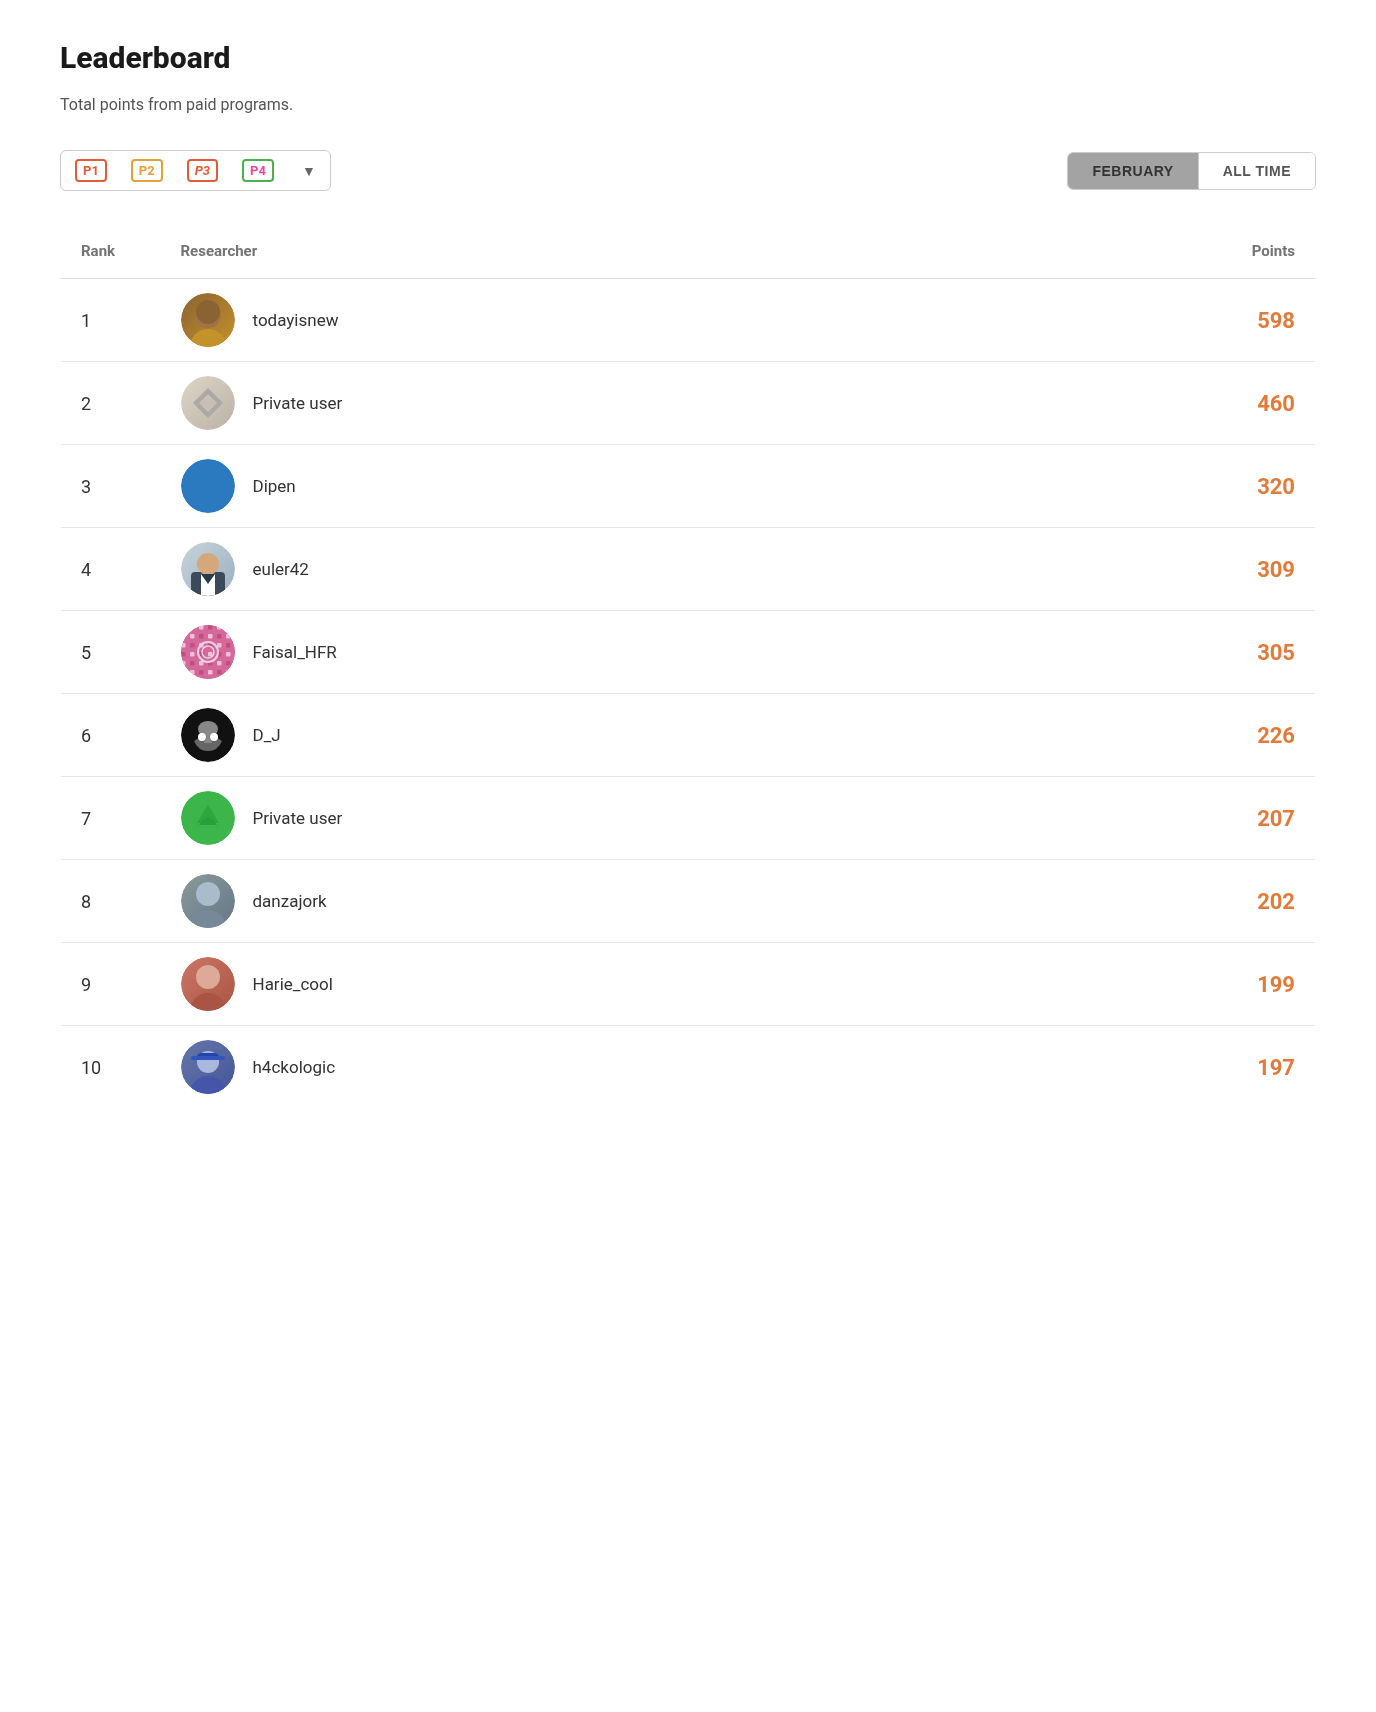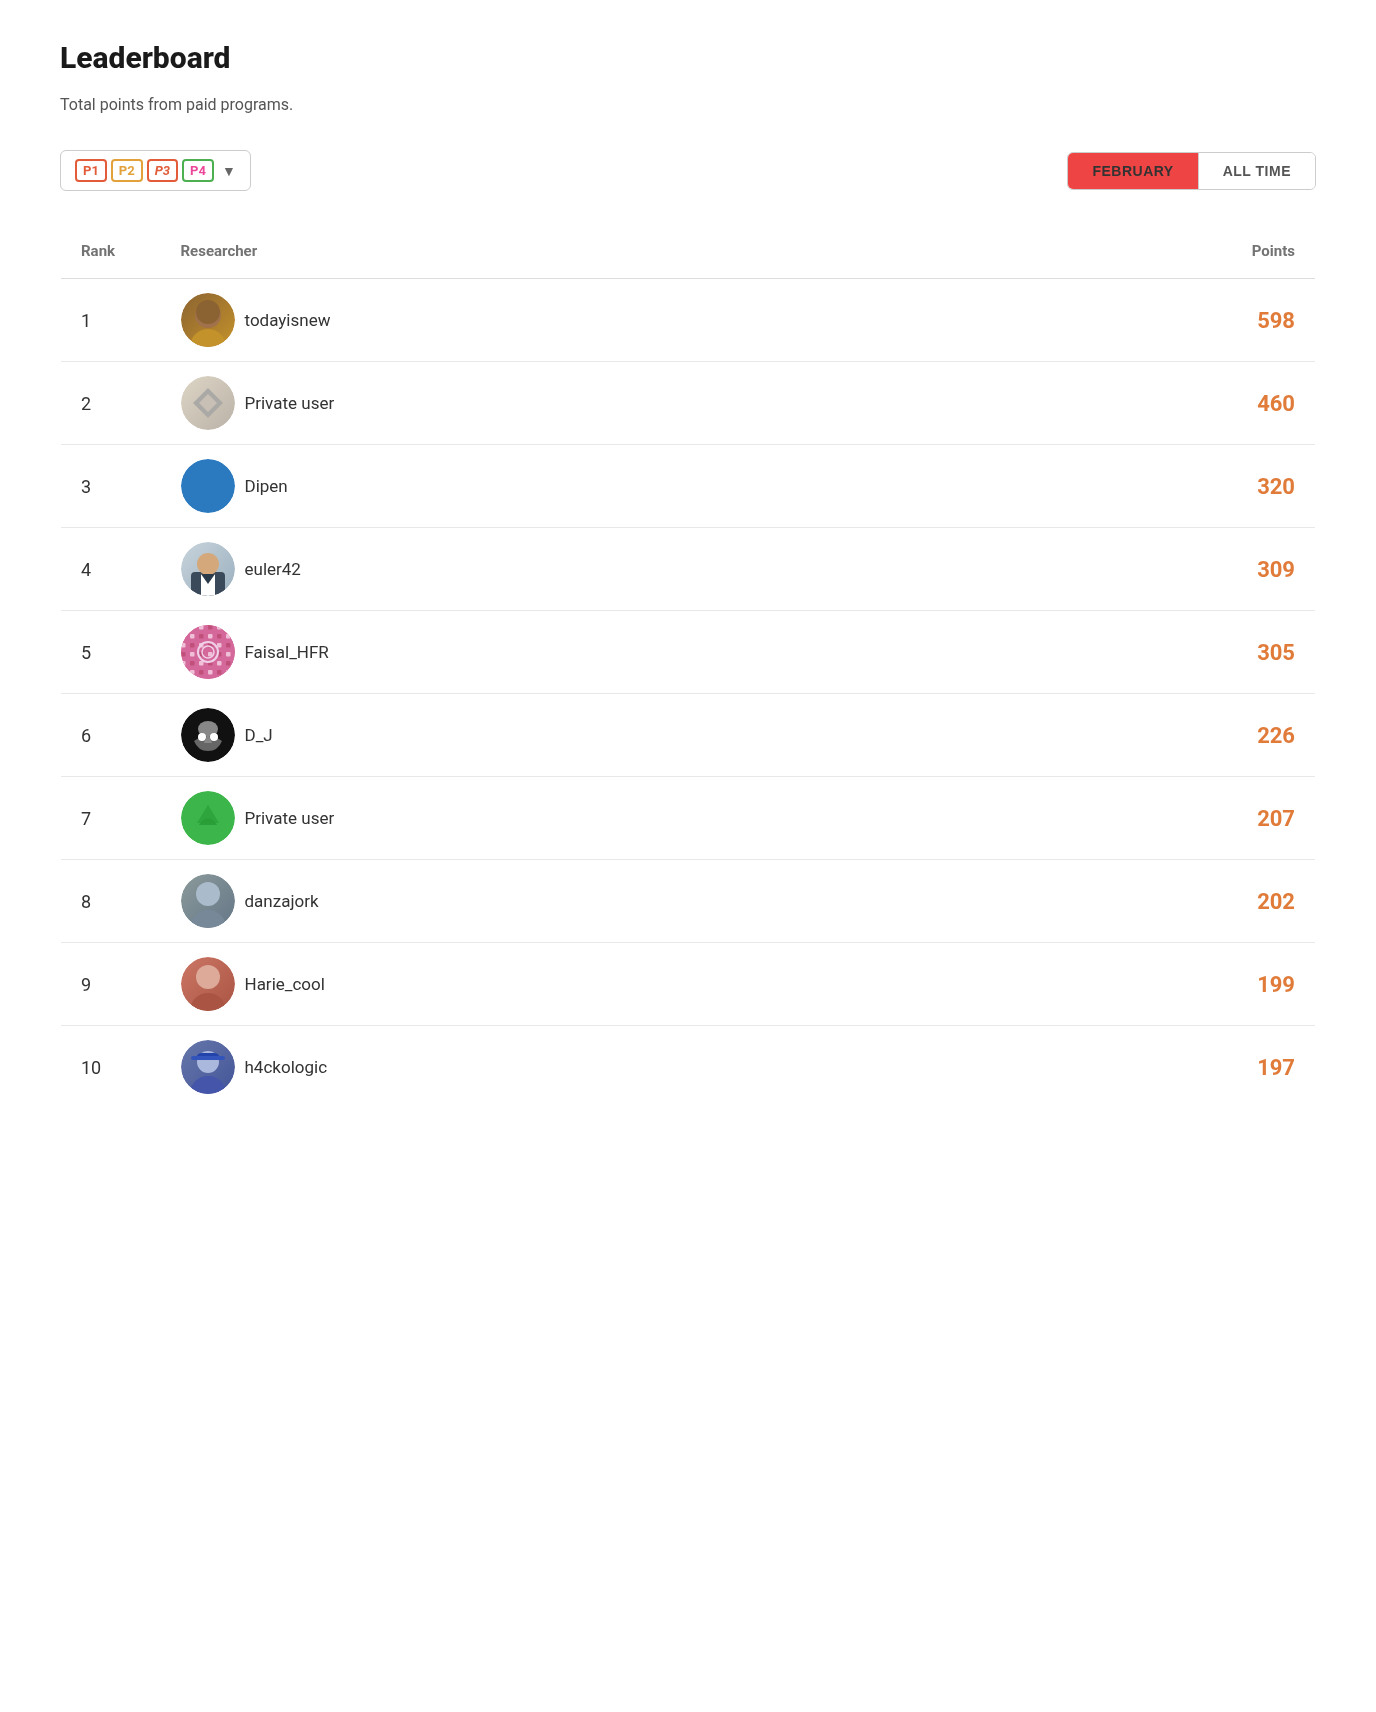--- a/index.html
+++ b/index.html
@@ -36,21 +36,21 @@
       justify-content: space-between;
       margin-bottom: 32px;
     }
 
     .program-filter {
       display: flex;
       align-items: center;
       border: 1px solid #ccc;
       border-radius: 6px;
       padding: 8px 14px;
-      gap: 4px;
+      gap: 24px;
       background: #fff;
       cursor: pointer;
     }
 
     .program-badge {
       font-size: 13px;
       font-weight: 700;
       padding: 2px 6px;
       border-radius: 4px;
       border: 2px solid;
@@ -95,21 +95,21 @@
       font-size: 14px;
       font-weight: 600;
       cursor: pointer;
       border: none;
       background: #fff;
       color: #555;
       letter-spacing: 0.5px;
     }
 
     .time-btn.active {
-      background: #ef4444;
+      background: #a3a3a3;
       color: #333;
     }
 
     .time-btn:first-child {
       border-right: 1px solid #ccc;
     }
 
     .leaderboard-table {
       width: 100%;
       border-collapse: collapse;
@@ -144,21 +144,21 @@
       padding: 20px 20px;
       font-size: 18px;
       color: #333;
       width: 100px;
     }
 
     .researcher-cell {
       padding: 14px 20px;
       display: flex;
       align-items: center;
-      gap: 10px;
+      gap: 18px;
     }
 
     .researcher-name {
       font-size: 17px;
       color: #333;
     }
 
     .avatar {
       width: 54px;
       height: 54px;

